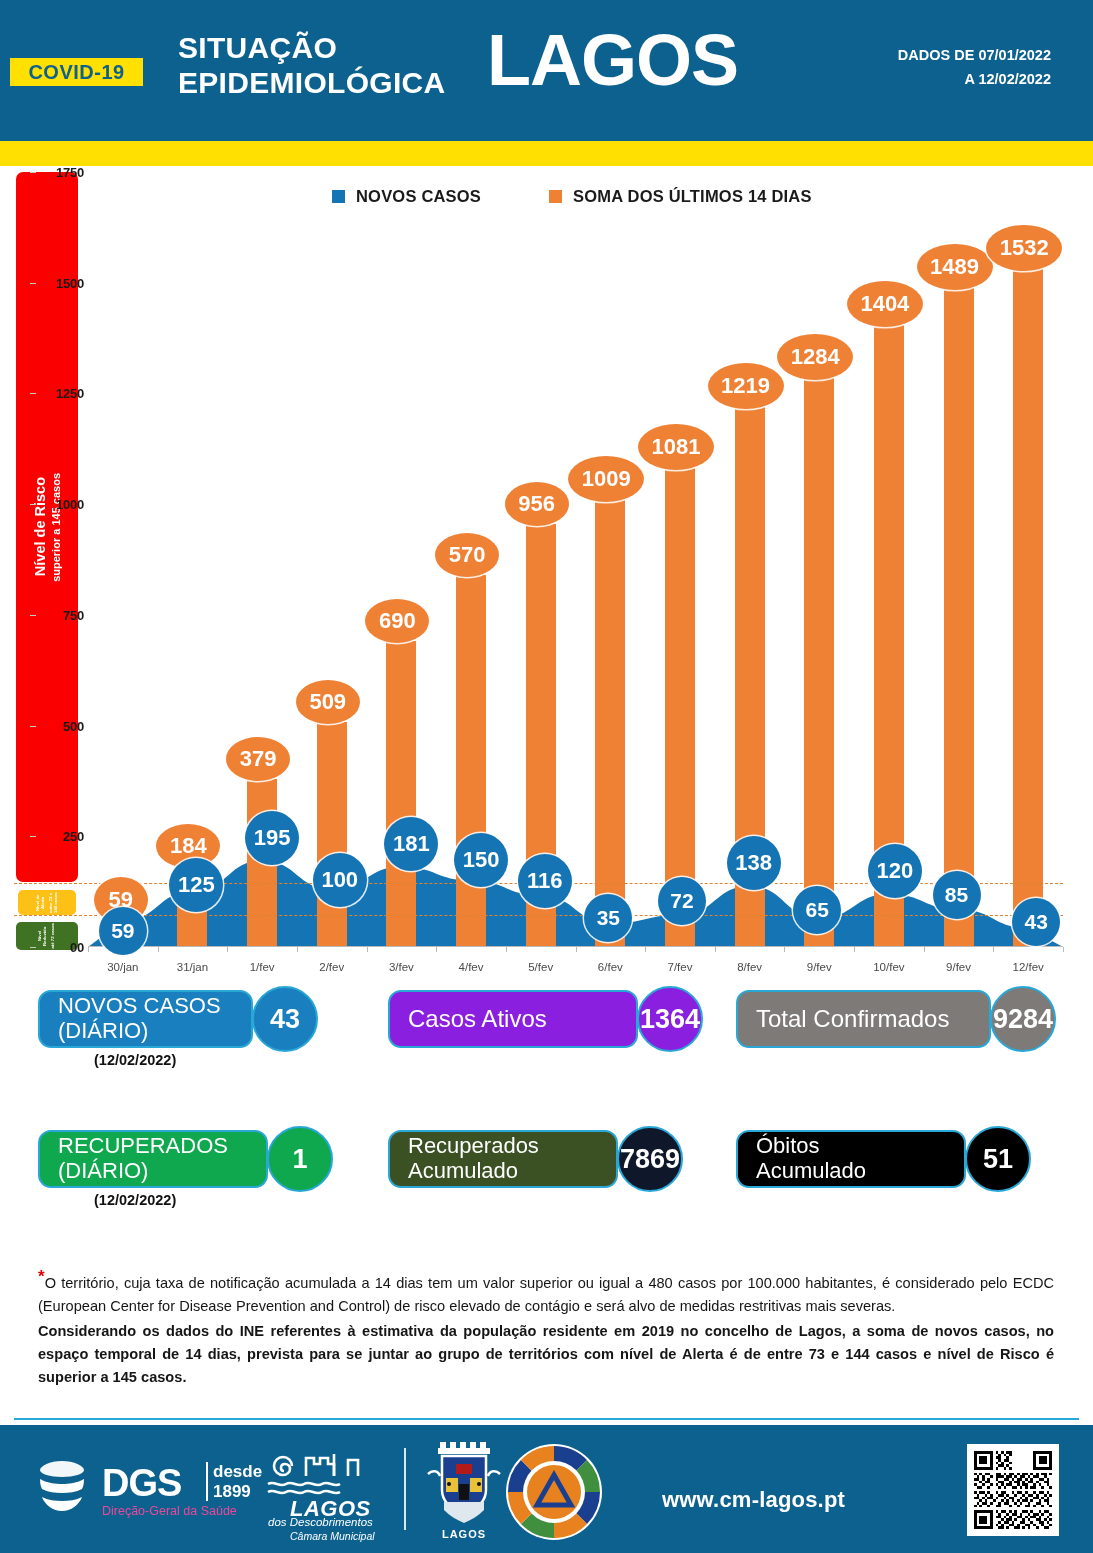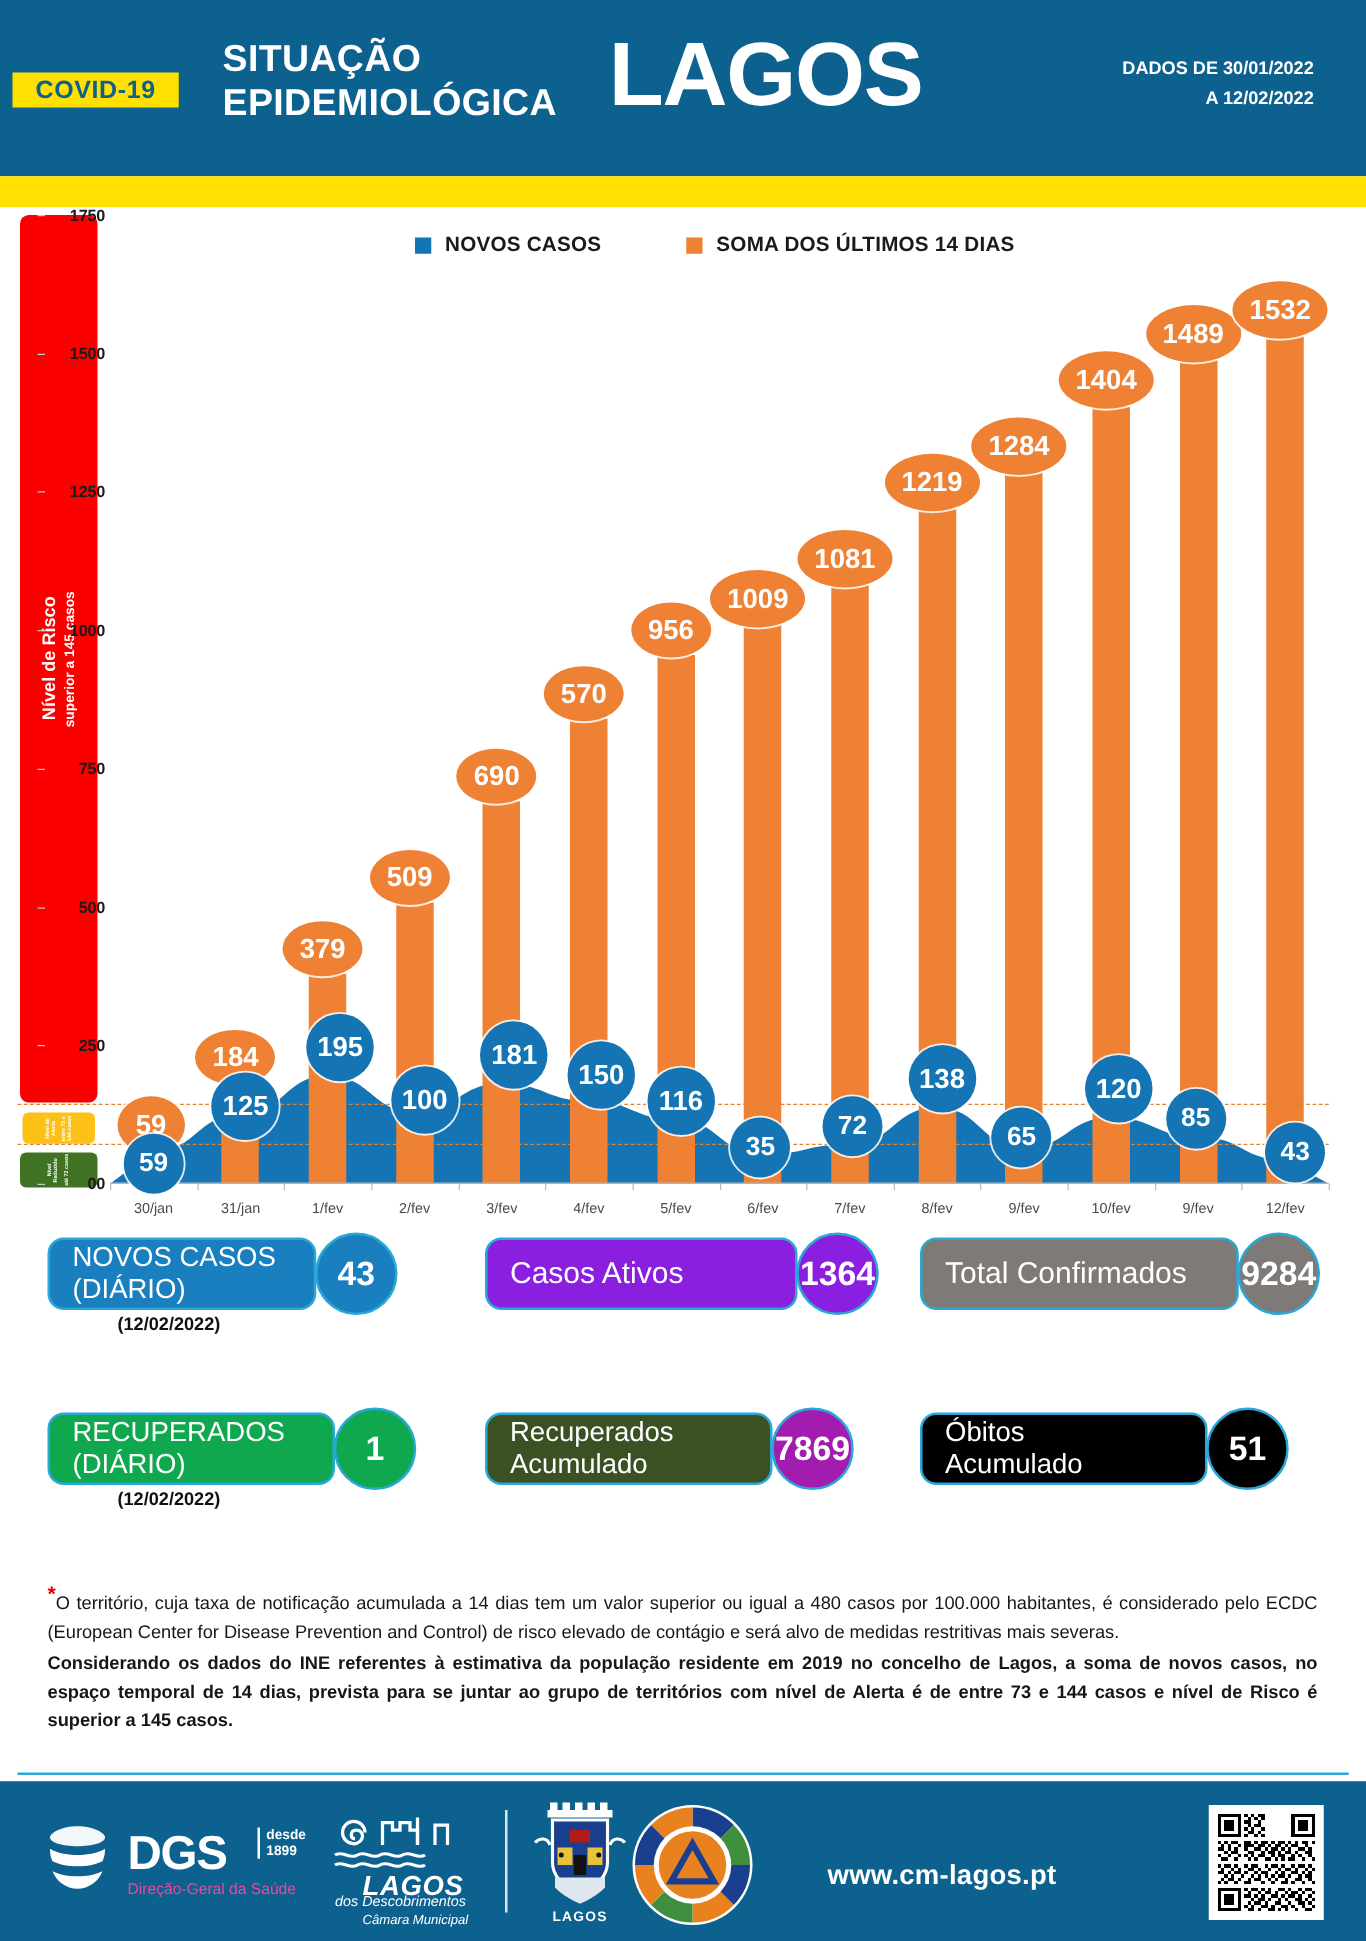--- a/index.html
+++ b/index.html
@@ -187,21 +187,21 @@
     position:absolute; left:967px; top:1444px; width:92px; height:92px;
     background:#ffffff; padding:7px;
   }
 
   .dgs-wrap { position:absolute; left:30px; top:1457px; width:240px; height:66px; }
   .dgs-text {
     position:absolute; left:72px; top:7px; font-size:38px; font-weight:bold;
     color:#ffffff; letter-spacing:-1px; line-height:1;
   }
   .dgs-desde {
-    position:absolute; left:176px; top:5px; font-size:11px; font-weight:bold;
+    position:absolute; left:176px; top:5px; font-size:17px; font-weight:bold;
     color:#ffffff; line-height:1.15; text-align:left;
     border-left:2px solid #fff; padding-left:5px;
   }
   .dgs-sub {
     position:absolute; left:72px; top:47px; font-size:12.5px;
     color:#ec4899; white-space:nowrap;
   }
   .lagos-wrap { position:absolute; left:262px; top:1448px; width:140px; height:88px; }
   .lagos-name {
     position:absolute; left:28px; top:48px; font-size:22px; font-weight:bold;
@@ -230,21 +230,21 @@
 <body>
 
 <div class="header">
   <div class="covid-badge">COVID-19</div>
   <div class="title-block">
     <span>SITUAÇÃO</span>
     <span>EPIDEMIOLÓGICA</span>
   </div>
   <div class="title-lagos">LAGOS</div>
   <div class="header-dates">
-    <div>DADOS DE 30/01/2022</div>
+    <div>DADOS DE 07/01/2022</div>
     <div>A 12/02/2022</div>
   </div>
 </div>
 <div class="yellow-band"></div>
 
 <div class="chart-area">
 
   <div class="legend">
     <div class="legend-item">
       <span class="legend-swatch" style="background:#1474b4"></span>
@@ -417,21 +417,21 @@
       <div class="card-circle" style="left: 229px; background: rgb(15, 168, 79);">1</div>
       <div class="card-sub" style="left: 56px; top: 62px;">(12/02/2022)</div>
     </div>
     <div class="card" style="left: 388px; top: 140px;">
       <div class="card-pill" style="width: 230px; background: rgb(59, 81, 36); font-size: 22px;">
         <div>
           <span>Recuperados</span>
           <span>Acumulado</span>
         </div>
       </div>
-      <div class="card-circle" style="left: 229px; background: #a21caf;">7869</div>
+      <div class="card-circle" style="left: 229px; background: #0f172a;">7869</div>
     </div>
     <div class="card" style="left: 736px; top: 140px;">
       <div class="card-pill" style="width: 230px; background: rgb(0, 0, 0); font-size: 22px;">
         <div>
           <span>Óbitos</span>
           <span>Acumulado</span>
         </div>
       </div>
       <div class="card-circle" style="left: 229px; background: rgb(0, 0, 0);">51</div>
     </div>

